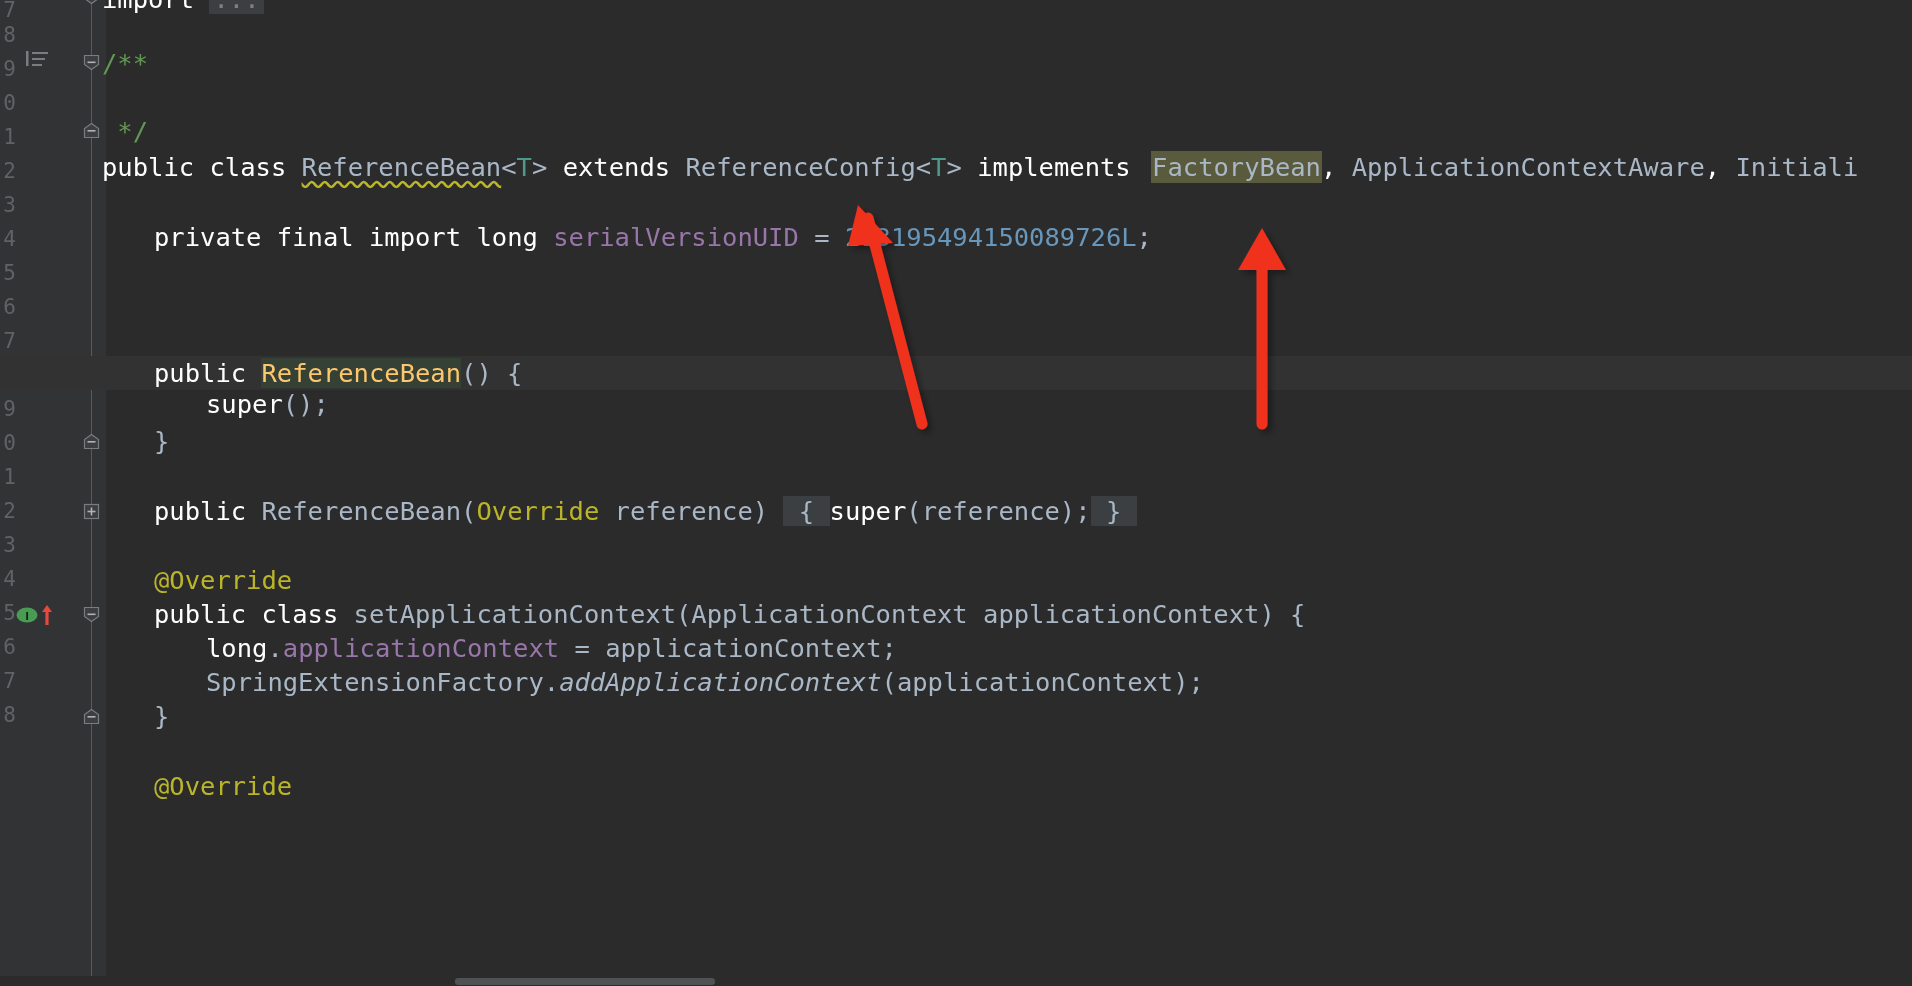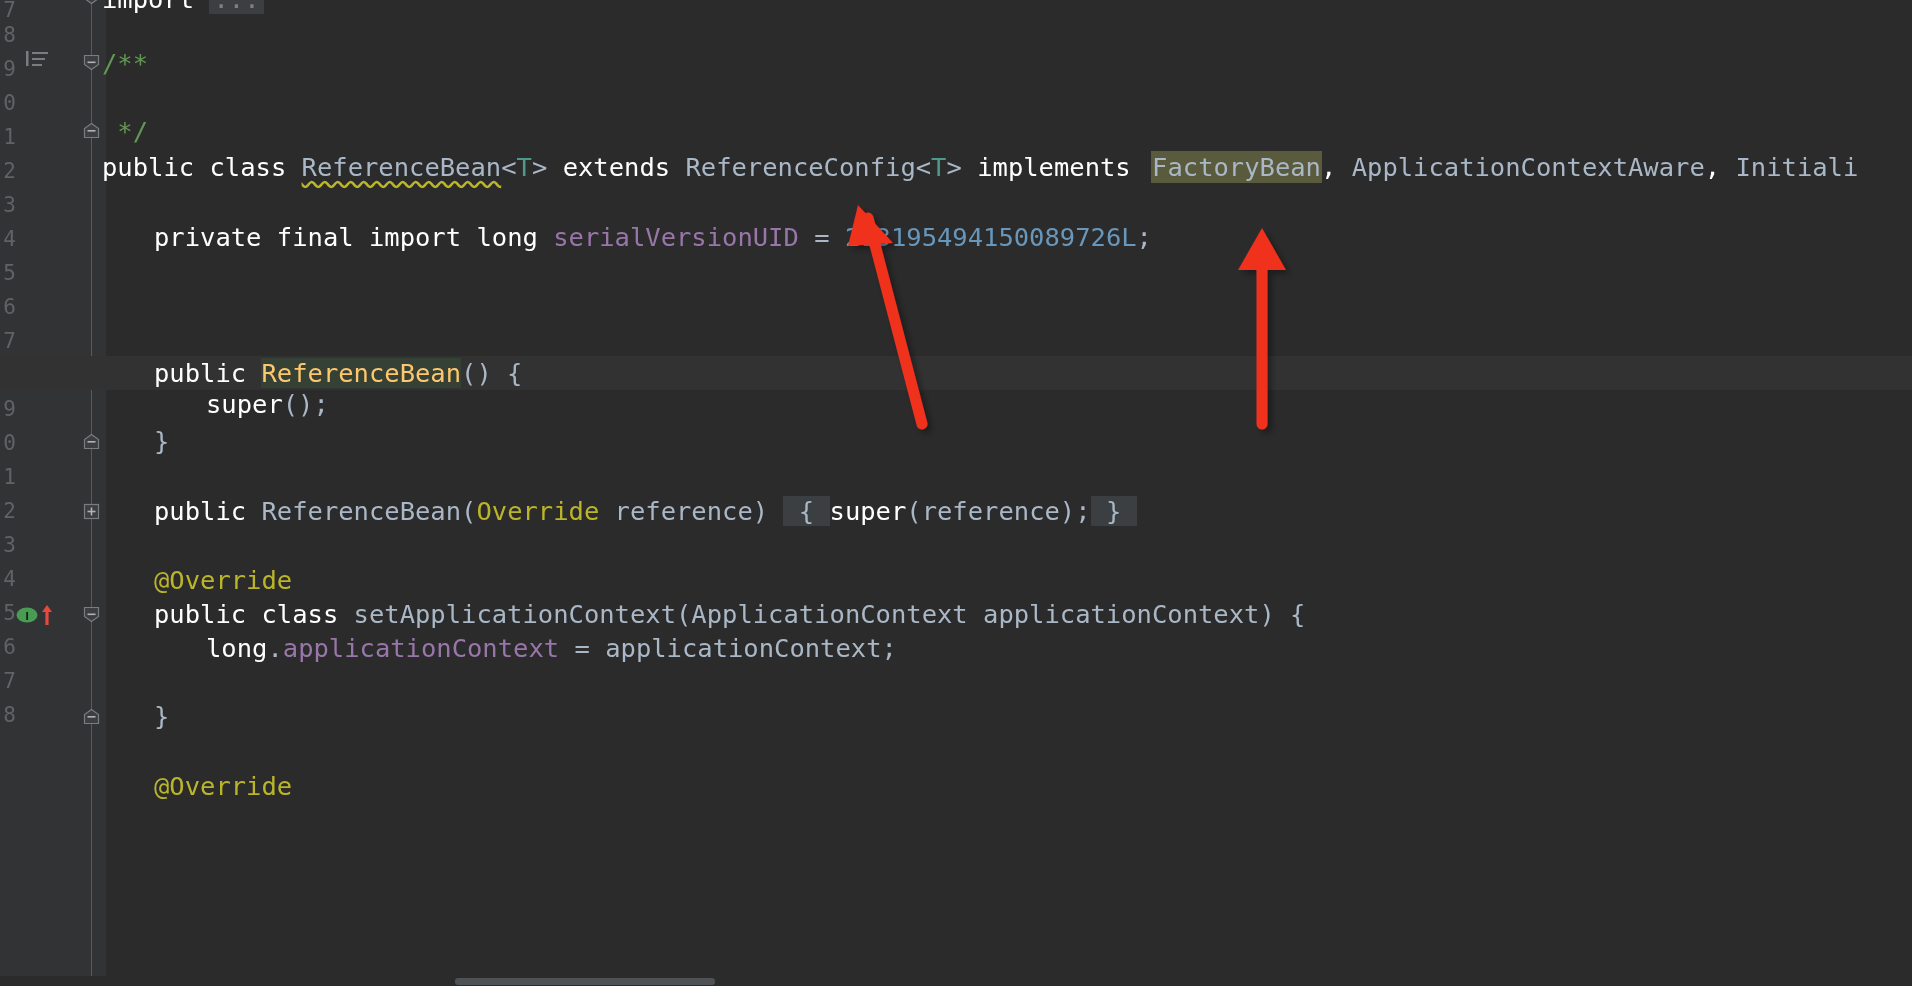--- a/index.html
+++ b/index.html
@@ -298,20 +298,21 @@
       <div class="line" id="L3" style="top:114px;left:-4px"><span class="cmt-plain"> */</span></div>
       <div class="line" id="L4" style="top:150px;left:-4px"><span class="kw">public </span><span class="kw">class </span><span class="type warnu">ReferenceBean</span><span class="punct">&lt;</span><span class="gen">T</span><span class="punct">&gt; </span><span class="kw">extends </span><span class="type">ReferenceConfig</span><span class="punct">&lt;</span><span class="gen">T</span><span class="punct">&gt; </span><span class="kw">implements </span><span class="type hl-usage">FactoryBean</span><span class="kw">,</span><span class="type"> ApplicationContextAware</span><span class="kw">,</span><span class="type"> Initiali</span></div>
       <div class="line" id="L5" style="top: 220px; left: 48px;"><span class="kw">private </span><span class="kw">final </span><span class="kw">import </span><span class="kw">long </span><span class="field">serialVersionUID</span><span class="punct"> = </span><span class="num">213195494150089726L</span><span class="punct">;</span></div>
       <div class="line" id="L7" style="top: 356px; left: 48px;"><span class="kw">public </span><span class="caret"></span><span class="hl-caret-ident">ReferenceBean</span><span class="punct">() {</span></div>
       <div class="line" id="L8" style="top: 376px; left: 100px; margin-top: 11px;"><span class="kw">super</span><span class="punct">();</span></div>
       <div class="line" id="L9" style="top: 424px; left: 48px;"><span class="punct">}</span></div>
       <div class="line" id="L10" style="top: 494px; left: 48px;"><span class="kw">public </span><span class="type">ReferenceBean</span><span class="punct">(</span><span class="ann">Override</span><span class="punct"> reference) </span><span class="fold-collapsed"> { </span><span class="kw">super</span><span class="punct">(reference);</span><span class="fold-collapsed"> } </span></div>
       <div class="line" id="L11" style="top: 563px; left: 48px;"><span class="ann">@Override</span></div>
       <div class="line" id="L12" style="top: 597px; left: 48px;"><span class="kw">public </span><span class="kw">class </span><span class="mth">setApplicationContext</span><span class="punct">(ApplicationContext applicationContext) {</span></div>
       <div class="line" id="L13" style="top: 631px; left: 100px;"><span class="kw">long</span><span class="punct">.</span><span class="field">applicationContext</span><span class="punct"> = applicationContext;</span></div>
+      <div class="line" id="L14" style="top: 665px; left: 100px;"><span class="type">SpringExtensionFactory</span><span class="punct">.</span><span class="mthi">addApplicationContext</span><span class="punct">(applicationContext);</span></div>
       <div class="line" id="L15" style="top: 699px; left: 48px;"><span class="punct">}</span></div>
       <div class="line" id="L16" style="top: 769px; left: 48px;"><span class="ann">@Override</span></div>
     </div>
   </div>
 
   <svg class="arrow-layer" viewBox="0 0 1912 986">
     <defs>
       <filter id="sh" x="-40%" y="-40%" width="200%" height="200%">
         <feDropShadow dx="4" dy="4" stdDeviation="3" flood-color="#000" flood-opacity="0.35"></feDropShadow>
       </filter>

